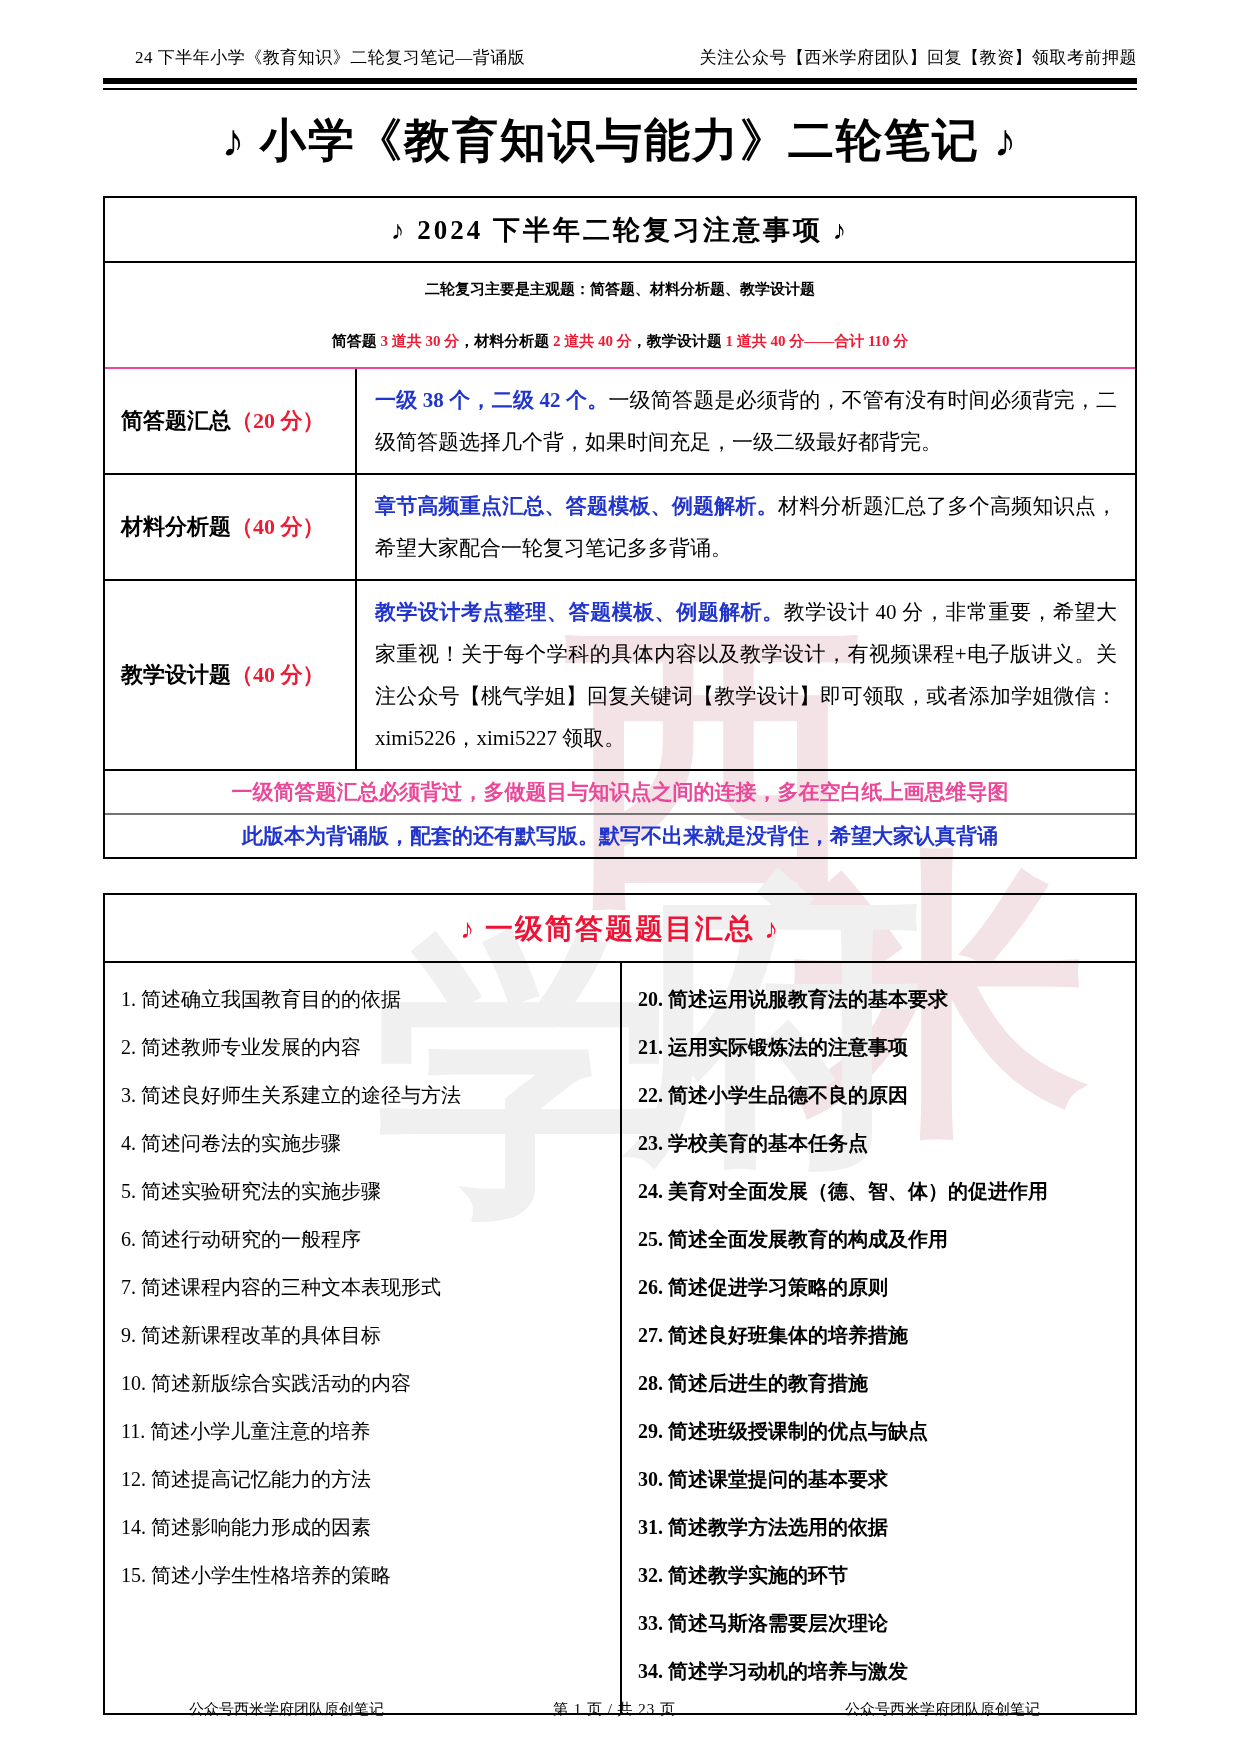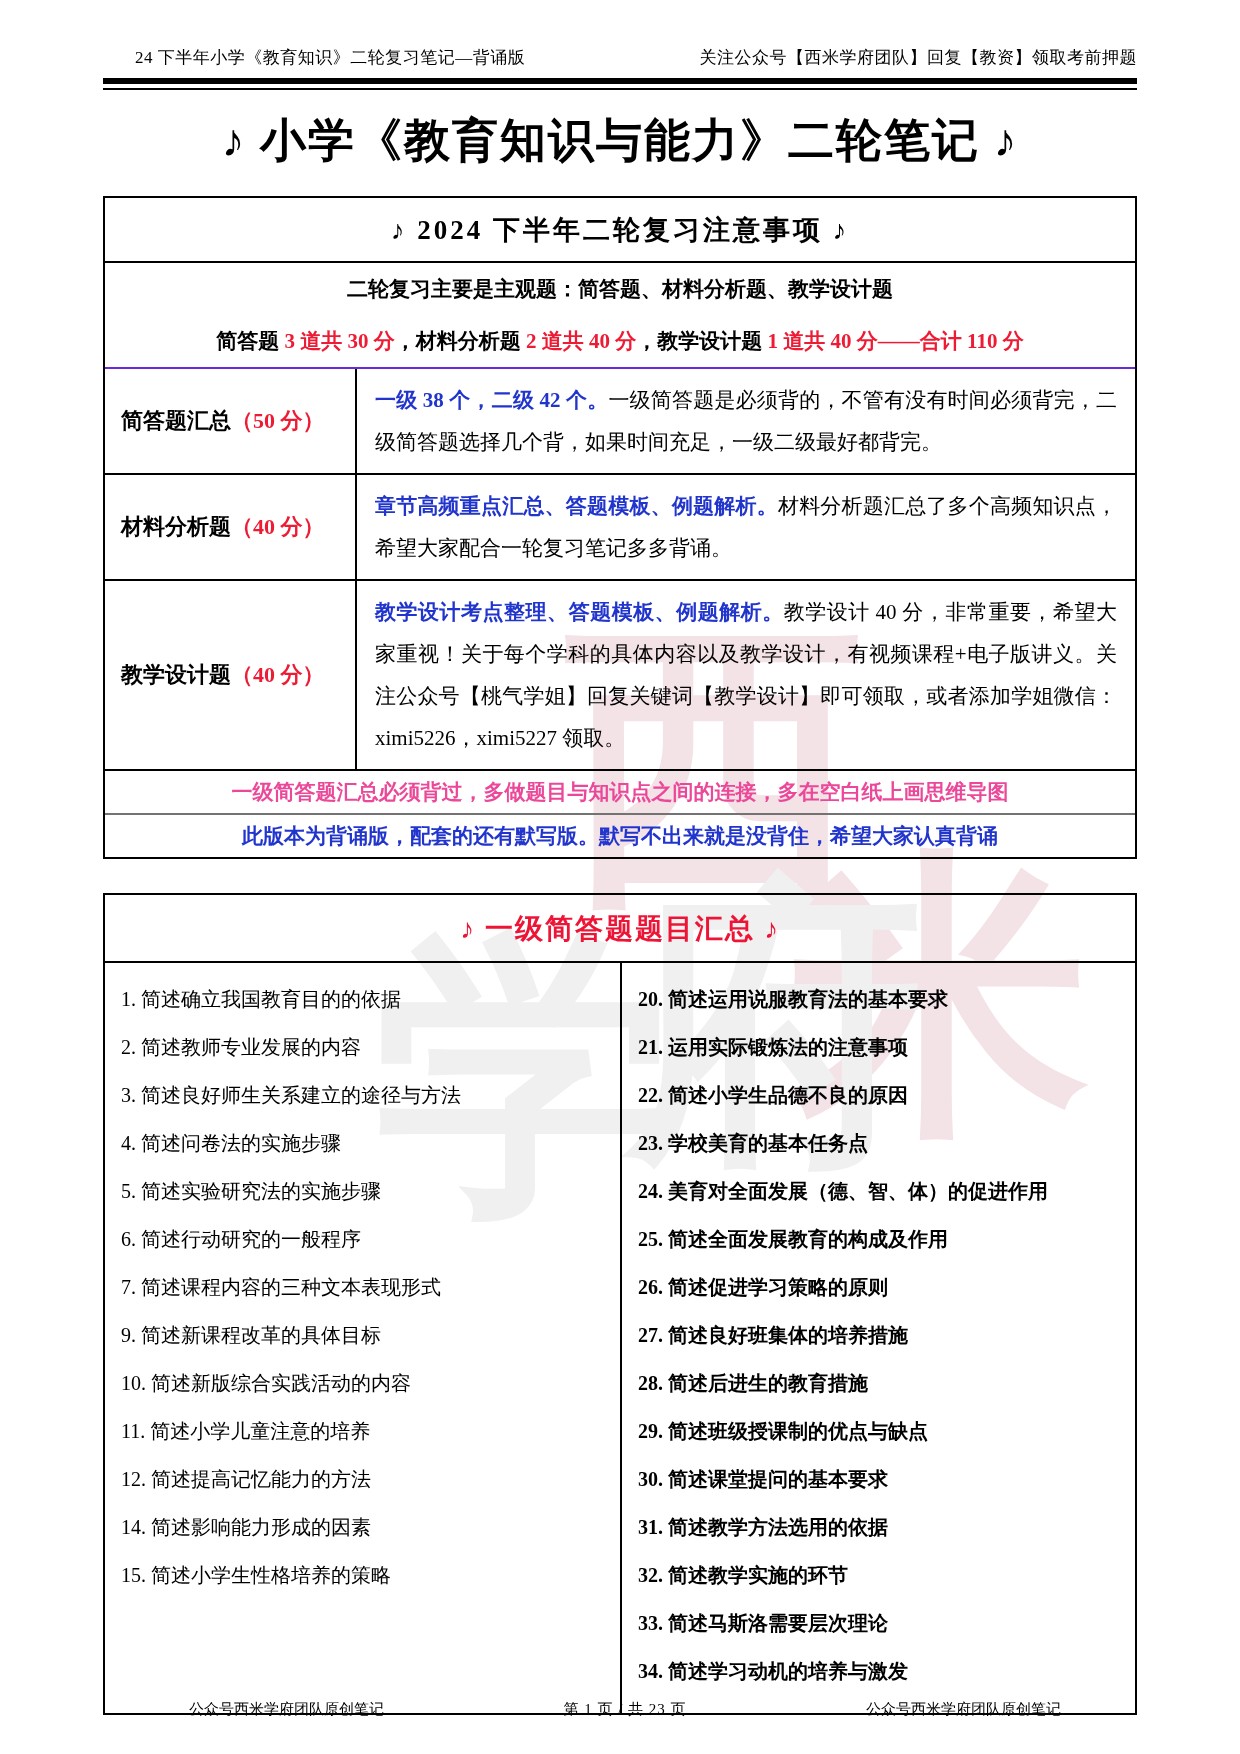--- a/index.html
+++ b/index.html
@@ -23,22 +23,22 @@
   .content { position:relative; z-index:1; padding:0 103px; }
   .header-bar { padding-top:46px; display:flex; justify-content:space-between;
                 font-size:17px; letter-spacing:0.5px;margin-left:32px; }
   .header-rule { margin-top:9px; height:12px; border-top:6px solid #000; border-bottom:2px solid #000; }
   .page-title { margin-top:20px; text-align:center; font-size:46px; font-weight:900;
                 letter-spacing:2px; }
   
   .t1 { margin-top:24px; border:2px solid #000; }
   .t1-header { text-align:center; font-weight:bold; font-size:27px;
                padding:14px 0 13px 0; border-bottom:2px solid #000; letter-spacing:3px; }
-  .t1-intro { border-bottom:2px solid #6d28d9; text-align:center; font-weight:bold;
-              font-size:21px; line-height:52px; padding:0 10px; }
+  .t1-intro { border-bottom:2px solid #ec4899; text-align:center; font-weight:bold;
+              font-size:15px; line-height:52px; padding:0 10px; }
   .seg-red { color:#ed1b34; }
   .t1-row { display:flex; border-bottom:2px solid #000; }
   .t1-label-cell { width:252px; flex:0 0 252px; border-right:2px solid #000;
                    display:flex; align-items:center; padding-left:16px;
                    font-size:22px; font-weight:bold; }
   .t1-label-cell .score { color:#ed1b34; }
   .t1-body-cell { flex:1; padding:10px 18px 10px 18px; font-size:21px;
                   line-height:42px; text-align:justify; }
   .t1-body-cell .hl { color:#2135cd; font-weight:bold; }
   .t1-note { text-align:center; font-weight:bold; font-size:21px; line-height:42px; }
@@ -46,21 +46,21 @@
   .t1-note.blue { color:#2135cd; }
   
   .t2 { margin-top:34px; border:2px solid #000; }
   .t2-header { text-align:center; font-weight:bold; font-size:28px; color:#ee1436;
                padding:15px 0 13px 0; border-bottom:2px solid #000; letter-spacing:2px; }
   .t2-body { display:flex; }
   .t2-col { width:50%; padding:12px 10px 18px 16px; }
   .t2-col.right { border-left:2px solid #000;font-weight:bold; }
   .q-item { font-size:20px; line-height:48px; white-space:nowrap; }
   
-  .footer { position:absolute; left:103px; right:93px; top:1700px; z-index:1;
+  .footer { position:absolute; left:103px; right:114px; top:1700px; z-index:1;
             display:flex; justify-content:space-between; align-items:center;
             font-size:15px; padding:0 86px; }
   .footer .center { letter-spacing:1px; }
 </style>
 </head>
 <body>
 
 <div class="page">
 
   <div class="watermark">
@@ -88,21 +88,21 @@
         <div>
           <span>简答题 </span><span class="seg-red">3 道共 30 分</span><span>，材料分析题 </span><span class="seg-red">2 道共 40 分</span><span>，教学设计题 </span><span class="seg-red">1 道共 40 分——合计 110 分</span>
         </div>
       </div>
 
       <div>
 
           <div class="t1-row">
             <div class="t1-label-cell">
               <span>简答题汇总</span>
-              <span class="score">（50 分）</span>
+              <span class="score">（20 分）</span>
             </div>
             <div class="t1-body-cell">
               <span class="hl">一级 38 个，二级 42 个。</span><span>一级简答题是必须背的，不管有没有时间必须背完，二级简答题选择几个背，如果时间充足，一级二级最好都背完。</span>
             </div>
           </div>
 
           <div class="t1-row">
             <div class="t1-label-cell">
               <span>材料分析题</span>
               <span class="score">（40 分）</span>

